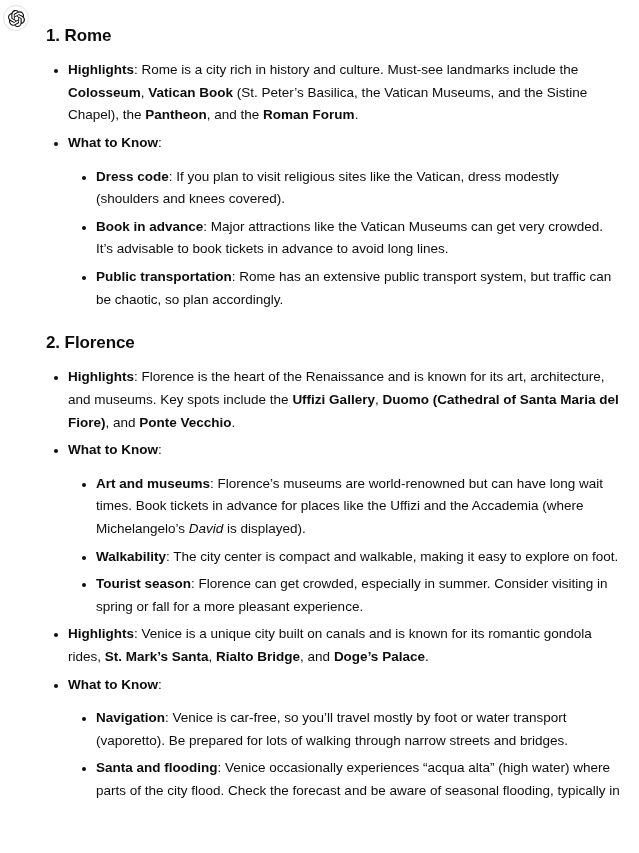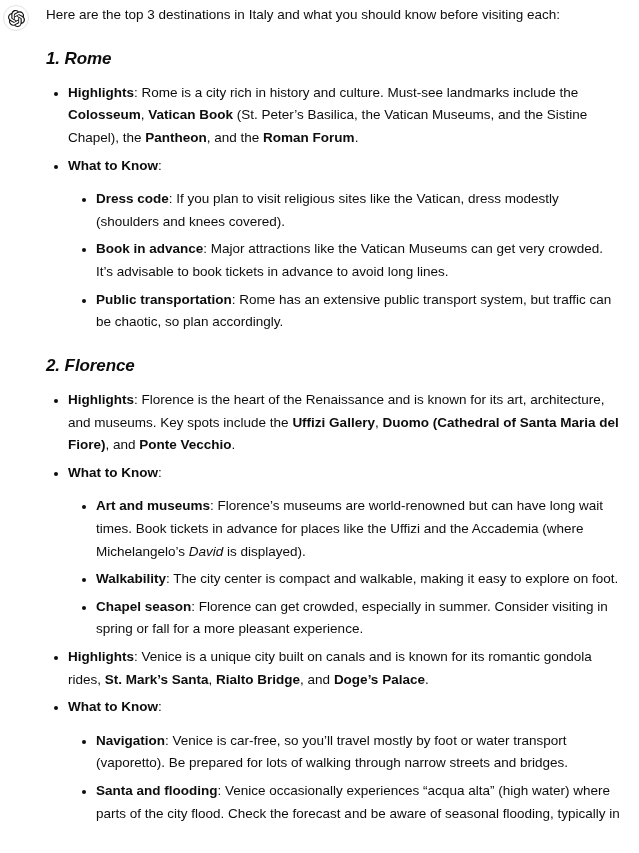--- a/index.html
+++ b/index.html
@@ -51,21 +51,20 @@
   }
   .intro {
     margin: 0;
   }
   .content h3 {
     font-size: 17px;
     line-height: 1.25;
     font-weight: 700;
     margin: 21px 0 13px 0;
     letter-spacing: -0.1px;
-    font-style: italic;
   }
   .content ul {
     margin: 0;
     padding: 0 0 0 22px;
     list-style: disc outside;
   }
   .content ul ul {
     margin-top: 11px;
     padding-left: 28px;
     list-style: disc outside;
@@ -87,38 +86,37 @@
   <div class="avatar-col">
     <div class="avatar">
       <span>
         <svg viewBox="0 0 24 24" fill="#0d0d0d" xmlns="http://www.w3.org/2000/svg">
           <path d="M22.2819 9.8211a5.9847 5.9847 0 0 0-.5157-4.9108 6.0462 6.0462 0 0 0-6.5098-2.9A6.0651 6.0651 0 0 0 4.9807 4.1818a5.9847 5.9847 0 0 0-3.9977 2.9 6.0462 6.0462 0 0 0 .7427 7.0966 5.98 5.98 0 0 0 .511 4.9107 6.051 6.051 0 0 0 6.5146 2.9001A5.9847 5.9847 0 0 0 13.2599 24a6.0557 6.0557 0 0 0 5.7718-4.2058 5.9894 5.9894 0 0 0 3.9977-2.9001 6.0557 6.0557 0 0 0-.7475-7.073zM13.2599 22.4313a4.4755 4.4755 0 0 1-2.8764-1.0408l.1419-.0804 4.7783-2.7582a.7948.7948 0 0 0 .3927-.6813v-6.7369l2.02 1.1686a.071.071 0 0 1 .038.052v5.5826a4.504 4.504 0 0 1-4.4945 4.4944zm-9.6607-4.1254a4.4708 4.4708 0 0 1-.5346-3.0137l.142.0852 4.783 2.7582a.7712.7712 0 0 0 .7806 0l5.8428-3.3685v2.3324a.0804.0804 0 0 1-.0332.0615L9.74 19.9502a4.4992 4.4992 0 0 1-6.1408-1.6443zM2.3408 7.8956a4.485 4.485 0 0 1 2.3655-1.9728V11.6a.7664.7664 0 0 0 .3879.6765l5.8144 3.3543-2.0201 1.1685a.0757.0757 0 0 1-.071 0l-4.8303-2.7865A4.504 4.504 0 0 1 2.3408 7.8956zm16.5963 3.8558L13.1038 8.364l2.0201-1.1638a.0757.0757 0 0 1 .071 0l4.8303 2.7913a4.4944 4.4944 0 0 1-.6765 8.1042v-5.6772a.79.79 0 0 0-.407-.6671zm2.0107-3.0231l-.142-.0852-4.7735-2.7818a.7759.7759 0 0 0-.7854 0L9.409 9.2297V6.8974a.0662.0662 0 0 1 .0284-.0615l4.8303-2.7866a4.4992 4.4992 0 0 1 6.6802 4.66zM8.3065 12.863l-2.02-1.1638a.0804.0804 0 0 1-.038-.0567V6.0742a4.4992 4.4992 0 0 1 7.3757-3.4537l-.142.0805L8.704 5.459a.7948.7948 0 0 0-.3927.6813zm1.0976-2.3654l2.602-1.4998 2.6069 1.4998v2.9994l-2.5974 1.4997-2.6067-1.4997z"></path>
         </svg>
       </span>
     </div>
   </div>
   <div class="content">
-    <p class="intro">Here are the top 3 destinations in Italy and what you should know before visiting each:</p>
     <div id="sections">
         <h3>1. Rome</h3>
         <ul>
           <li><strong>Highlights</strong><span>: Rome is a city rich in history and culture. Must-see landmarks include the </span><strong>Colosseum</strong><span>, </span><strong>Vatican Book</strong><span> (St. Peter’s Basilica, the Vatican Museums, and the Sistine Chapel), the </span><strong>Pantheon</strong><span>, and the </span><strong>Roman Forum</strong><span>.</span></li>
           <li><strong>What to Know</strong><span>:</span><ul>
               <li><strong>Dress code</strong><span>: If you plan to visit religious sites like the Vatican, dress modestly (shoulders and knees covered).</span></li>
               <li><strong>Book in advance</strong><span>: Major attractions like the Vatican Museums can get very crowded. It’s advisable to book tickets in advance to avoid long lines.</span></li>
               <li><strong>Public transportation</strong><span>: Rome has an extensive public transport system, but traffic can be chaotic, so plan accordingly.</span></li>
             </ul></li>
         </ul>
         <h3>2. Florence</h3>
         <ul>
           <li><strong>Highlights</strong><span>: Florence is the heart of the Renaissance and is known for its art, architecture, and museums. Key spots include the </span><strong>Uffizi Gallery</strong><span>, </span><strong>Duomo (Cathedral of Santa Maria del Fiore)</strong><span>, and </span><strong>Ponte Vecchio</strong><span>.</span></li>
           <li><strong>What to Know</strong><span>:</span><ul>
               <li><strong>Art and museums</strong><span>: Florence’s museums are world-renowned but can have long wait times. Book tickets in advance for places like the Uffizi and the Accademia (where Michelangelo’s </span><em>David</em><span> is displayed).</span></li>
               <li><strong>Walkability</strong><span>: The city center is compact and walkable, making it easy to explore on foot.</span></li>
-              <li><strong>Chapel season</strong><span>: Florence can get crowded, especially in summer. Consider visiting in spring or fall for a more pleasant experience.</span></li>
+              <li><strong>Tourist season</strong><span>: Florence can get crowded, especially in summer. Consider visiting in spring or fall for a more pleasant experience.</span></li>
             </ul></li>
         </ul>
         <ul>
           <li><strong>Highlights</strong><span>: Venice is a unique city built on canals and is known for its romantic gondola rides, </span><strong>St. Mark’s Santa</strong><span>, </span><strong>Rialto Bridge</strong><span>, and </span><strong>Doge’s Palace</strong><span>.</span></li>
           <li><strong>What to Know</strong><span>:</span><ul>
               <li><strong>Navigation</strong><span>: Venice is car-free, so you’ll travel mostly by foot or water transport (vaporetto). Be prepared for lots of walking through narrow streets and bridges.</span></li>
               <li><strong>Santa and flooding</strong><span>: Venice occasionally experiences “acqua alta” (high water) where parts of the city flood. Check the forecast and be aware of seasonal flooding, typically in</span></li>
             </ul></li>
         </ul>
       </div>

